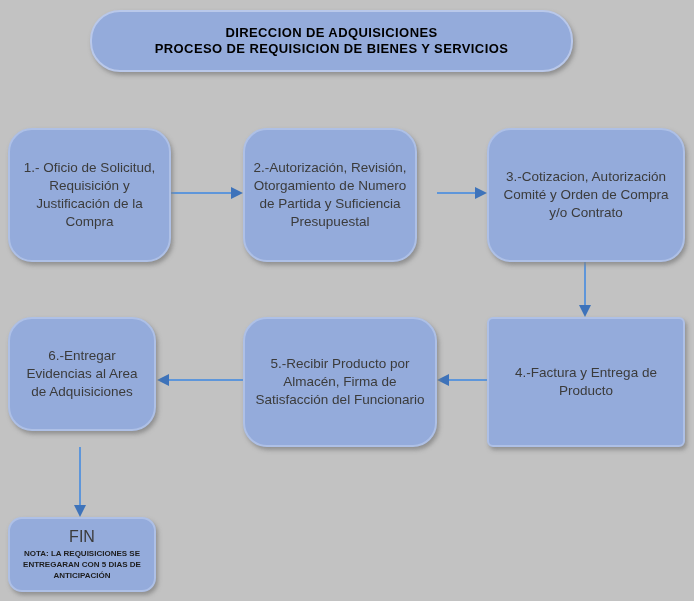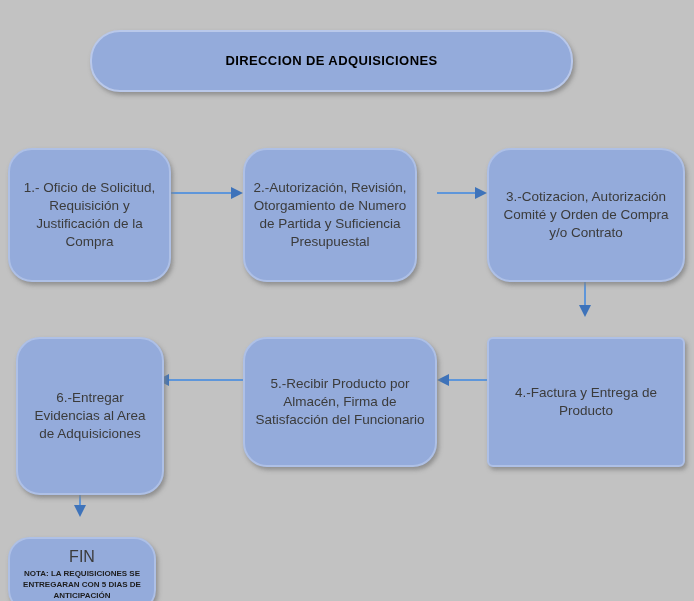--- a/index.html
+++ b/index.html
@@ -18,44 +18,43 @@
     border-radius:24px;
     box-shadow:2px 3px 4px rgba(130,130,130,0.8);
     display:flex;flex-direction:column;
     align-items:center;justify-content:center;
     text-align:center;
     color:#3b3b3b;
     font-size:13.5px;
     line-height:18px;
     box-sizing:border-box;
     padding:6px 8px;
-    margin-top:20px;
   }
 
   .title-box{
     left:90px;top:10px;width:483px;height:62px;
     border-radius:30px;
     border:2px solid #b9c8ea;
     color:#000;
     font-weight:bold;
     font-size:13px;
     line-height:16px;
     letter-spacing:0.4px;
   }
 
   .n1{left:8px;  top:128px; width:163px; height:134px;}
   .n2{left:243px;top:128px; width:174px; height:134px;}
   .n3{left:487px;top:128px; width:198px; height:134px;}
   .n4{left:487px;top:317px; width:198px; height:130px;border-radius:6px;}
   .n5{left:243px;top:317px; width:194px; height:130px;}
-  .n6{left:16px;  top:317px; width:148px; height:158px;}
+  .n6{left:8px;  top:317px; width:148px; height:114px;}
 
   .fin-box{
     left:8px;top:517px;width:148px;height:75px;
-    border-radius:22px;
+    border-radius:14px;
     padding:4px 6px;
   }
   .fin-label{font-size:16px;line-height:18px;color:#3b3b3b;}
   .fin-note{
     font-size:8px;line-height:11px;font-weight:bold;color:#1d1d1d;
     margin-top:2px;
   }
 
   svg.connectors{
     position:absolute;left:0;top:0;width:694px;height:601px;
@@ -89,20 +88,21 @@
       <polygon points="169,374 169,386 157,380" fill="#3e73ba"></polygon>
     </g>
     <g>
       <line x1="80" y1="447" x2="80" y2="506" stroke="#5e96da" stroke-width="2"></line>
       <polygon points="74,505 86,505 80,517" fill="#3e73ba"></polygon>
     </g>
   </svg>
 
   <div class="flow-box title-box">
     <div>DIRECCION DE ADQUISICIONES</div>
+    <div>PROCESO DE REQUISICION DE BIENES Y SERVICIOS</div>
   </div>
 
   <div class="flow-box n1">
     <span>1.- Oficio de Solicitud, Requisición y Justificación de la Compra</span>
   </div>
 
   <div class="flow-box n2">
     <span>2.-Autorización, Revisión, Otorgamiento de Numero de  Partida y Suficiencia Presupuestal</span>
   </div>
 

